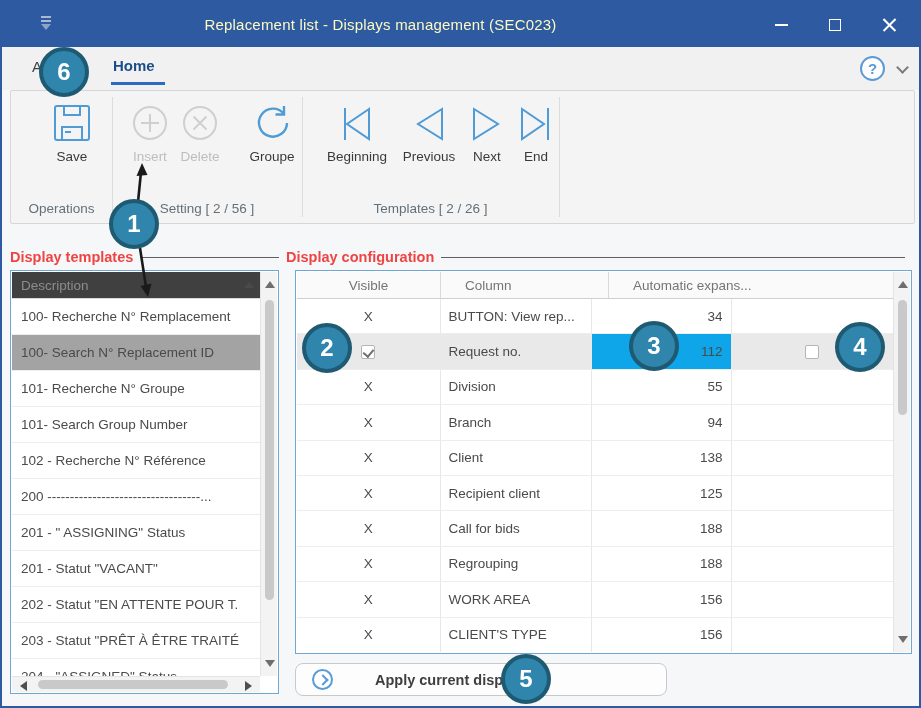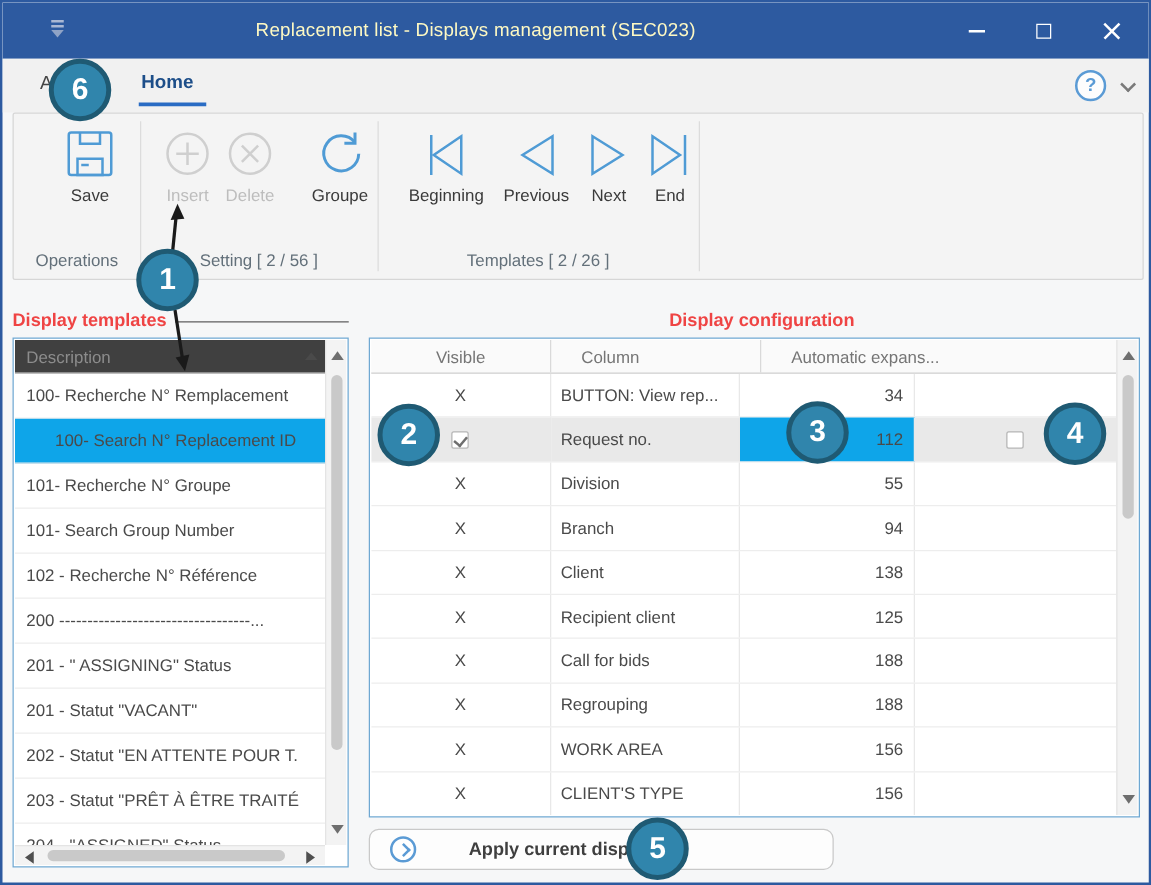--- a/index.html
+++ b/index.html
@@ -43,29 +43,29 @@
   .rbtn.disabled .rlabel { color:#bdbdbd; }
   .b-save { left:32px; width:58px; } .b-insert { left:110px; width:58px; } .b-delete { left:160px; width:58px; }
   .b-refresh { left:228px; width:66px; } .b-begin { left:306px; width:80px; } .b-prev { left:384px; width:68px; }
   .b-next { left:452px; width:48px; } .b-end { left:502px; width:46px; }
   .grouplabel { position:absolute; bottom:7px; font-size:13.5px; color:#63707a; text-align:center; }
   .gl-ops { left:0; width:101px; } .gl-set { left:101px; width:190px; } .gl-tpl { left:291px; width:257px; }
   
   .panel-label { position:absolute; display:flex; align-items:center; font-size:14.5px; font-weight:bold; color:#ef4444; }
   .panel-label .rule { flex:1; height:1px; background:#5f5f5f; margin-left:7px; margin-top:1px; }
   .pl-left  { left:8px;  top:247px; width:269px; }
-  .pl-right { left:298px; top:247px; width:619px;flex-direction:column; }
+  .pl-right { left:284px; top:247px; width:619px; }
   
   .listbox { position:absolute; left:8px; top:268px; width:269px; height:424px; background:#fff; border:1px solid #6fa8d2; }
   .list-header { position:absolute; left:1px; top:1px; right:18px; height:27px; background:#404040; border-bottom:1px solid #d9d9d9;
     display:flex; align-items:center; padding:0 6px 0 9px; font-size:13.5px; color:#8c8c8c; }
   .sort-tri { margin-left:auto; width:0; height:0; border-left:5px solid transparent; border-right:5px solid transparent; border-bottom:6px solid #4a4a4a; }
   .list-rows { position:absolute; left:1px; top:28px; right:18px; bottom:17px; overflow:hidden; }
   .li { height:36px; line-height:35px; padding-left:9px; font-size:13.5px; color:#4a4a4a; border-bottom:1px solid #ededed; white-space:nowrap; overflow:hidden; }
-  .li.sel { background:#0ea5e9;text-align:center; }
+  .li.sel { background:#a3a3a3; }
   
   .vscroll { position:absolute; top:1px; right:1px; bottom:17px; width:17px; background:#f3f3f3; border-left:1px solid #e4e4e4; }
   .vscroll.full { bottom:1px; }
   .arrow-up,.arrow-down { position:absolute; left:4px; width:0; height:0; border-left:5px solid transparent; border-right:5px solid transparent; }
   .arrow-up { top:9px; border-bottom:7px solid #6e6e6e; }
   .arrow-down { bottom:9px; border-top:7px solid #6e6e6e; }
   .vthumb { position:absolute; left:3.5px; width:9px; background:#c9c9c9; border-radius:5px; }
   .hscroll { position:absolute; left:1px; right:18px; bottom:1px; height:16px; background:#f3f3f3; border-top:1px solid #e4e4e4; }
   .arrow-left,.arrow-right { position:absolute; top:3.5px; width:0; height:0; border-top:5px solid transparent; border-bottom:5px solid transparent; }
   .arrow-left { left:8px; border-right:7px solid #4f4f4f; }

